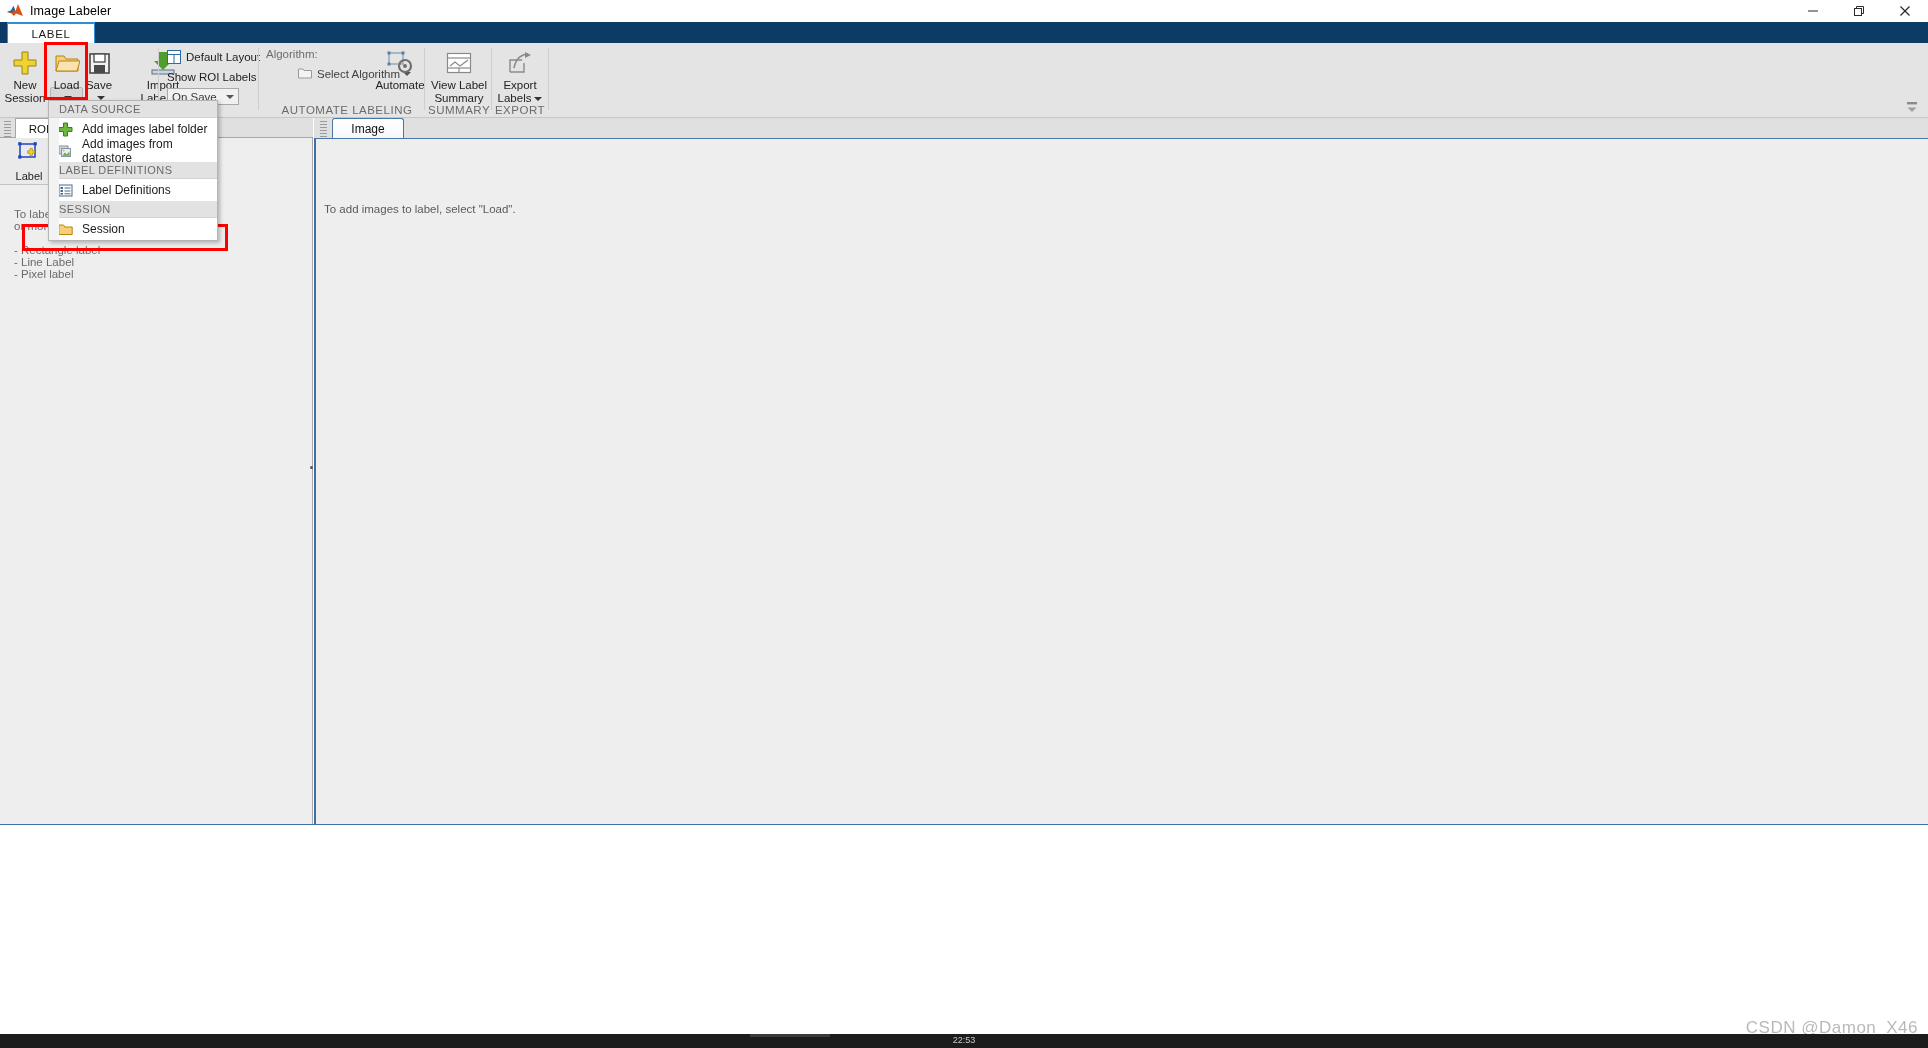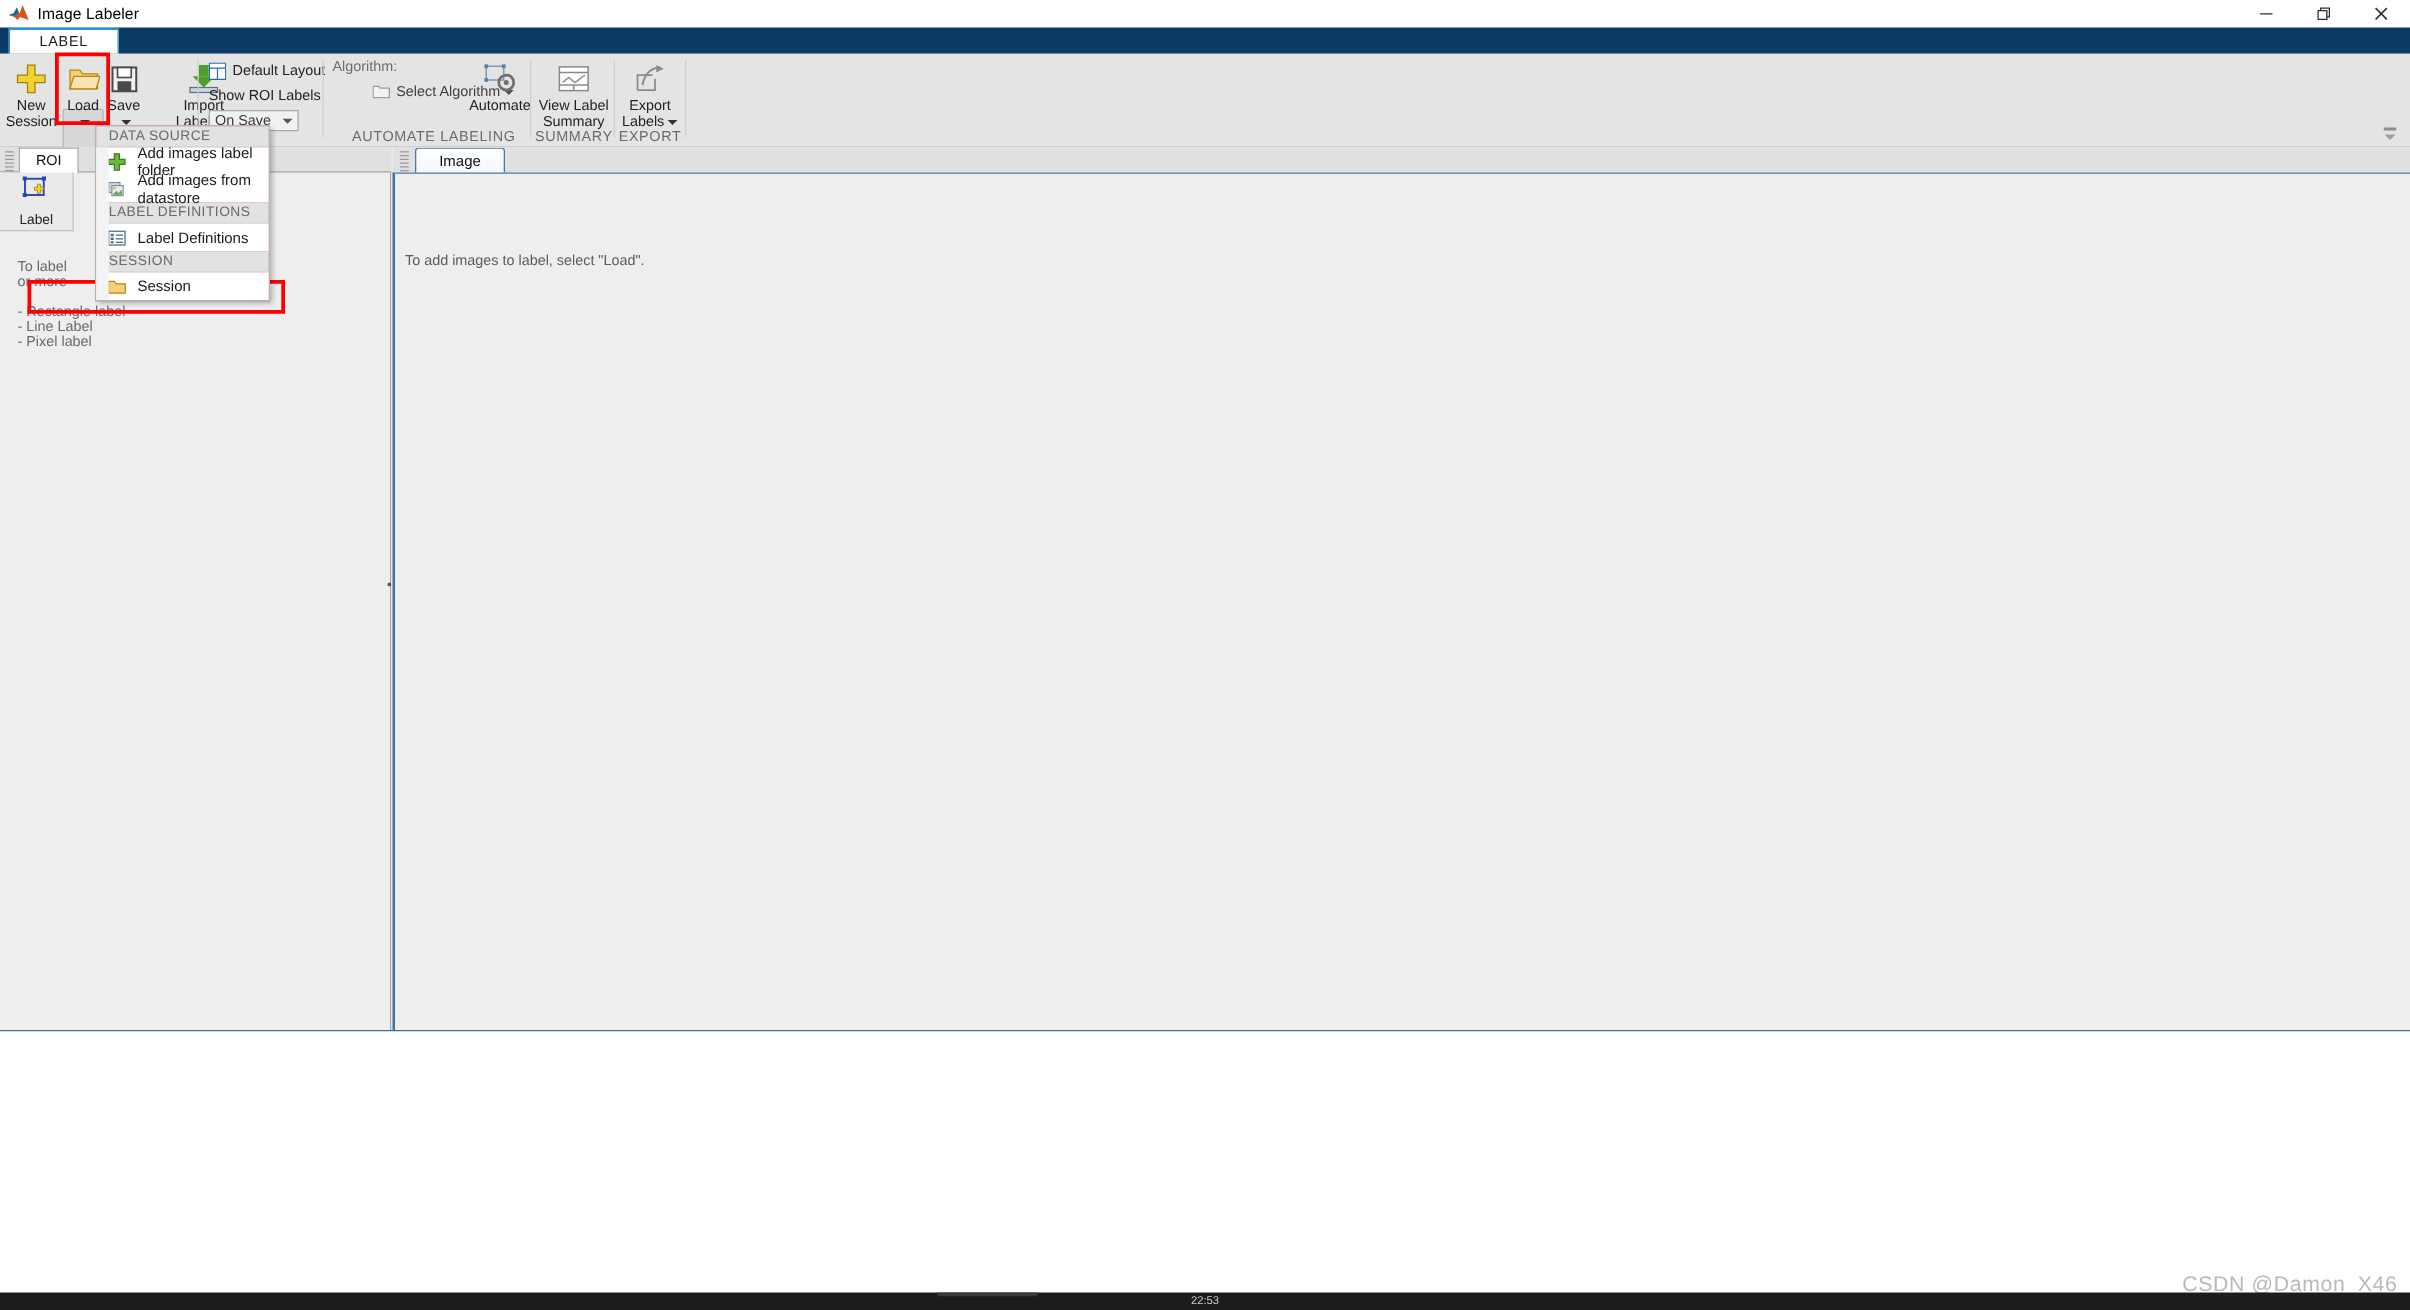--- a/index.html
+++ b/index.html
@@ -227,26 +227,25 @@
     position: absolute; left: 750px; top: 0px; width: 80px; height: 3px;
     background: #3a3a3a;
   }
   #tb-clock {
     position: absolute; left: 50%; transform: translateX(-50%); top: 1px;
     font-size: 9px; color: #c9c9c9;
   }
 
   
   #dropdown {
-    position: absolute; left: 48px; top: 100px; width: 140px;
-    background: #ec4899;
+    position: absolute; left: 48px; top: 100px; width: 170px;
+    background: #0369a1;
     border: 1px solid #b5b5b5;
     box-shadow: 2px 2px 4px rgba(0,0,0,0.25);
     z-index: 50;
-    margin-left: 28px;
   }
   .menu-head {
     height: 17px; background: #e2e2e2;
     display: flex; align-items: center; padding-left: 10px;
     font-size: 11px; color: #6a6a6a; letter-spacing: 0.4px;
     border-bottom: 1px solid #d4d4d4;
   }
   .menu-item {
     height: 22px; display: flex; align-items: center;
     padding-left: 8px; background: #ffffff;

